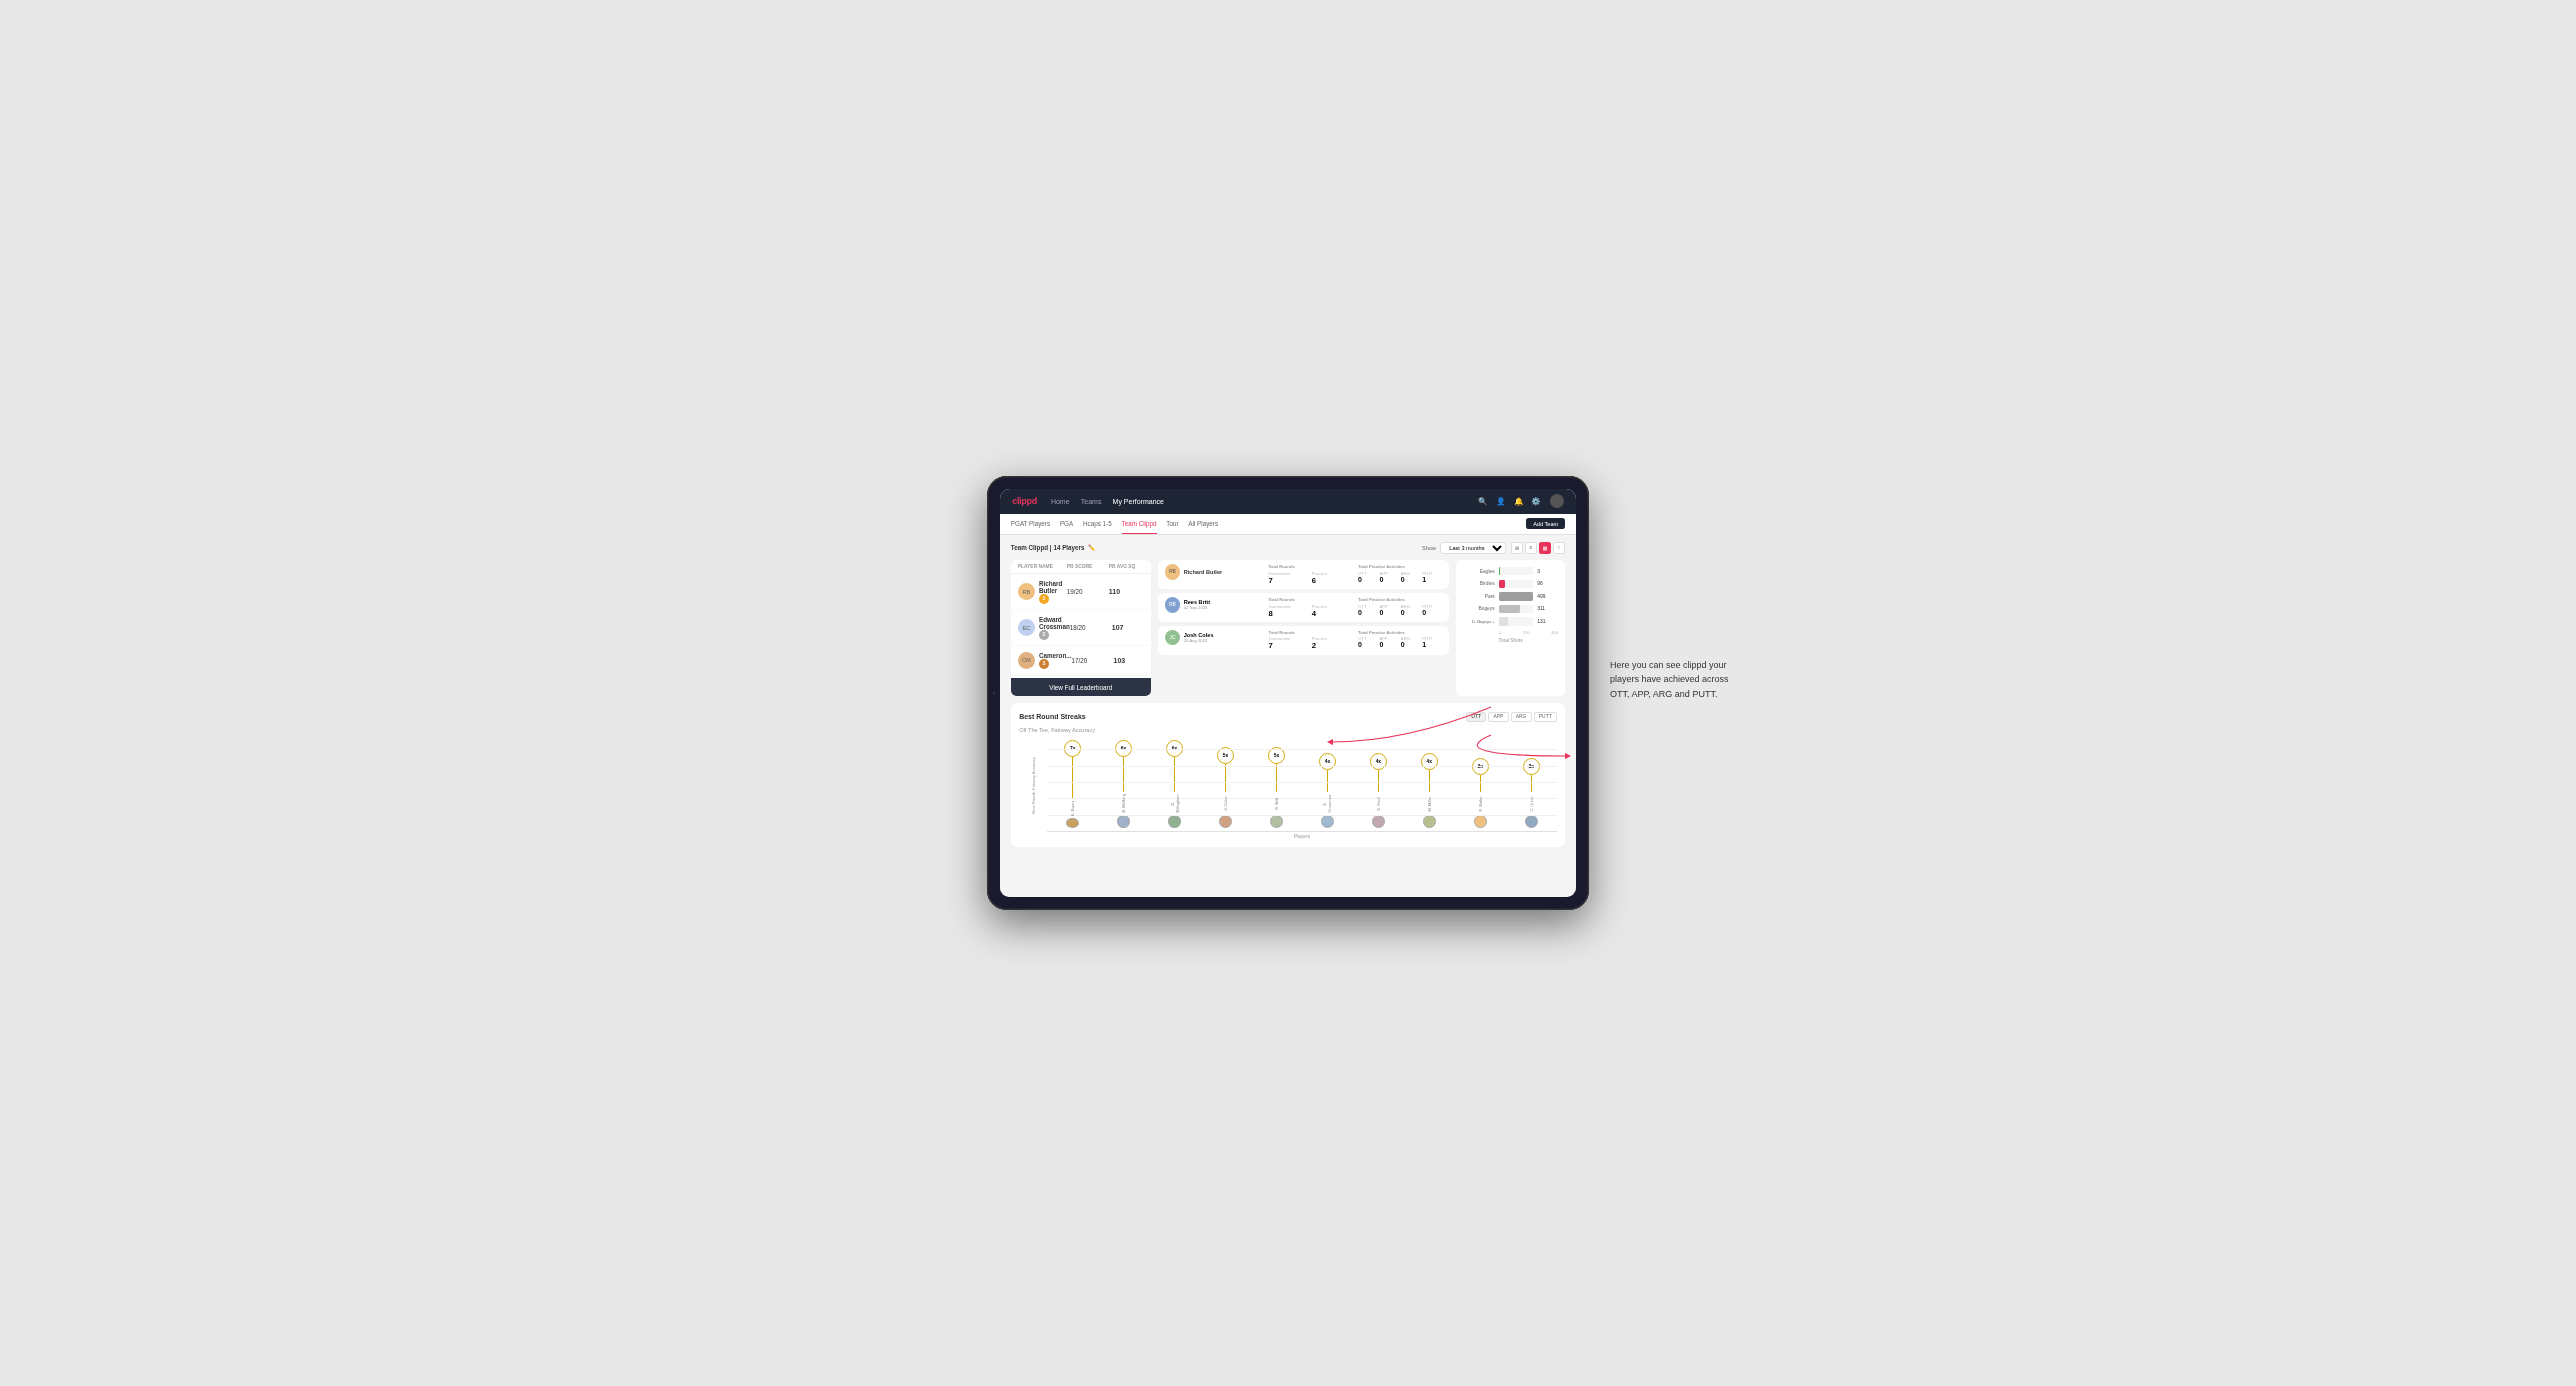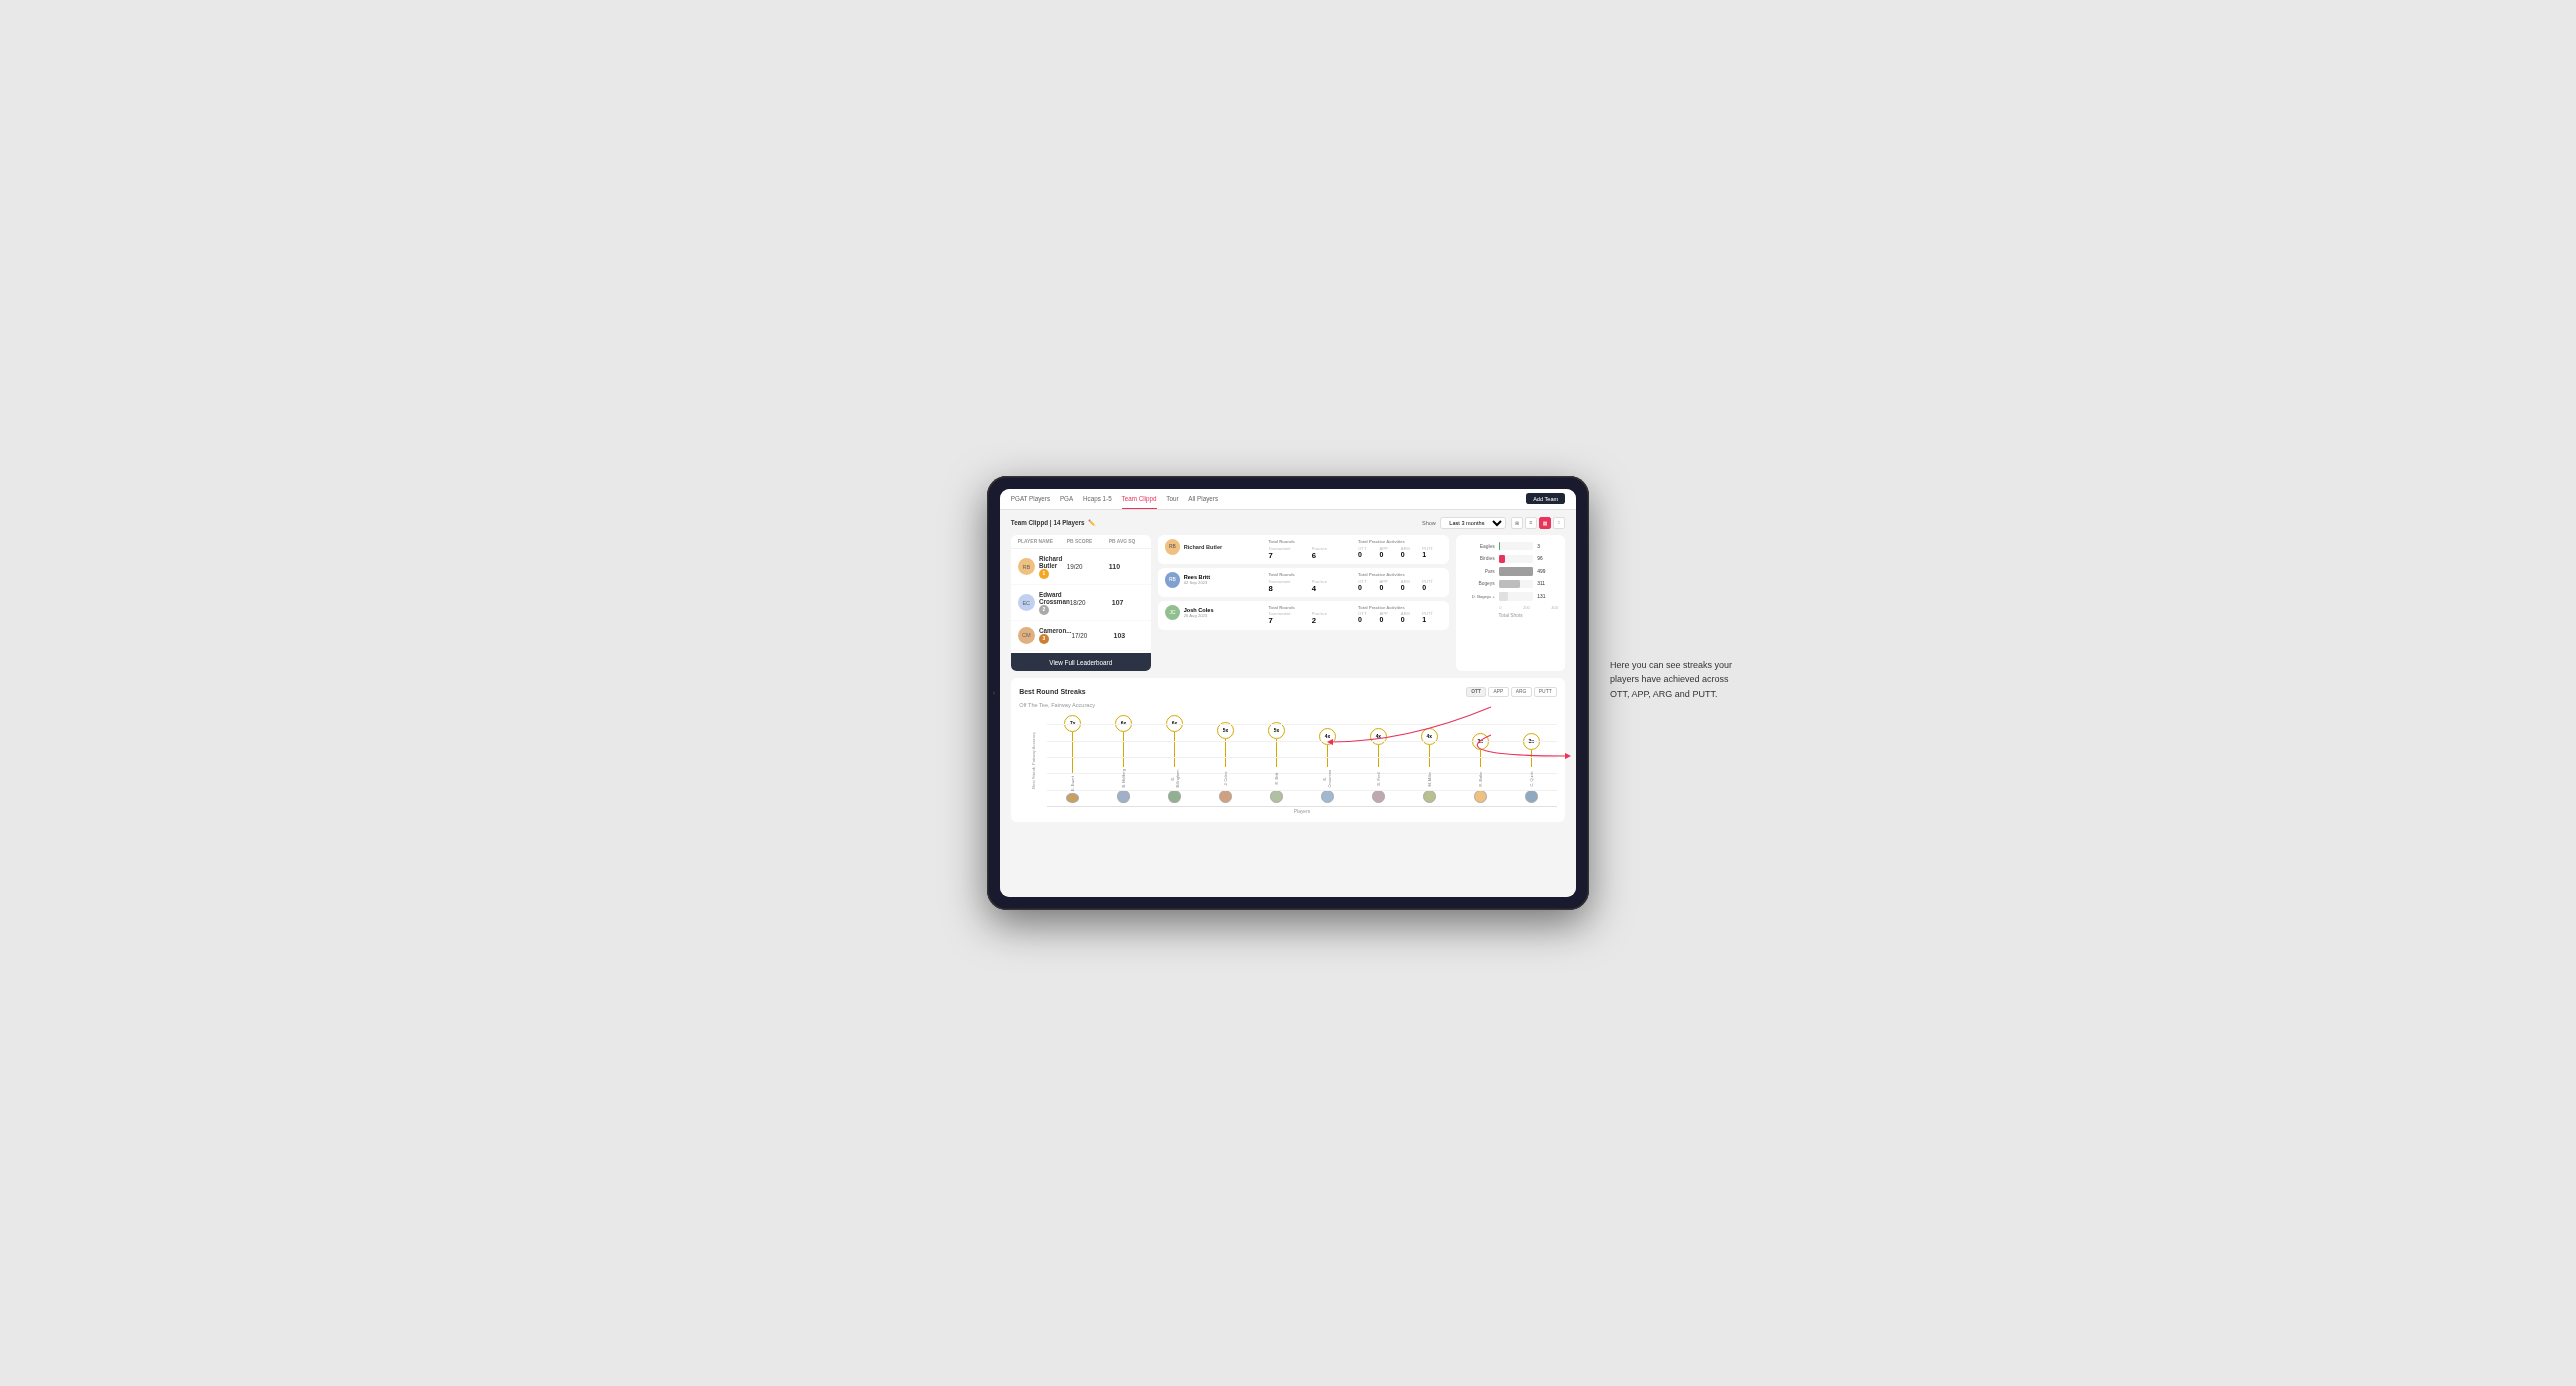--- a/index.html
+++ b/index.html
@@ -461,20 +461,35 @@
       display: inline-block;
     }
   </style>
 </head>
 <body>
 
 <div class="outer-wrapper" style="position:relative;">
   <div class="tablet-frame">
     <div class="tablet-screen">
 
+      <div class="nav-bar">
+        <span class="logo">clippd</span>
+        <div class="nav-links">
+          <span class="nav-link">Home</span>
+          <span class="nav-link">Teams</span>
+          <span class="nav-link active">My Performance</span>
+        </div>
+        <div class="nav-right">
+          <span class="nav-icon">🔍</span>
+          <span class="nav-icon">👤</span>
+          <span class="nav-icon">🔔</span>
+          <span class="nav-icon">⚙️</span>
+          <div class="avatar-circle"></div>
+        </div>
+      </div>
 
       <div class="sub-nav">
         <div class="sub-nav-links">
           <span class="sub-nav-link">PGAT Players</span>
           <span class="sub-nav-link">PGA</span>
           <span class="sub-nav-link">Hcaps 1-5</span>
           <span class="sub-nav-link active">Team Clippd</span>
           <span class="sub-nav-link">Tour</span>
           <span class="sub-nav-link">All Players</span>
         </div>
@@ -858,21 +873,21 @@
 
           <div style="text-align:center; font-size:4.9px; color:#999; margin-top:2.8px; padding-left:28px;">Players</div>
 
         </div>
 
       </div>
     </div>
   </div>
 
   <div style="position:absolute; right:-154px; top:182px; width:133px;">
-    <p style="font-size:9px; color:#333; line-height:1.6;">Here you can see streaks your players have achieved across OTT, APP, ARG and PUTT.</p>
+    <p style="font-size:9px; color:#333; line-height:1.6;">Here you can see clippd your players have achieved across OTT, APP, ARG and PUTT.</p>
   </div>
 
   <svg style="position:absolute;top:0;left:0;width:calc(100% + 154px);height:100%;pointer-events:none;overflow:visible;" viewBox="0 0 1080 620" width="756" height="434">
 
     <path d="M 720 330 Q 600 380 490 380" stroke="#e8335a" stroke-width="1.5" fill="none" marker-end="url(#arrow1)"></path>
 
     <path d="M 720 370 Q 650 400 830 400" stroke="#e8335a" stroke-width="1.5" fill="none" marker-end="url(#arrow2)"></path>
     <defs>
       <marker id="arrow1" markerWidth="6" markerHeight="6" refX="3" refY="3" orient="auto">
         <path d="M0,0 L0,6 L6,3 z" fill="#e8335a"></path>

